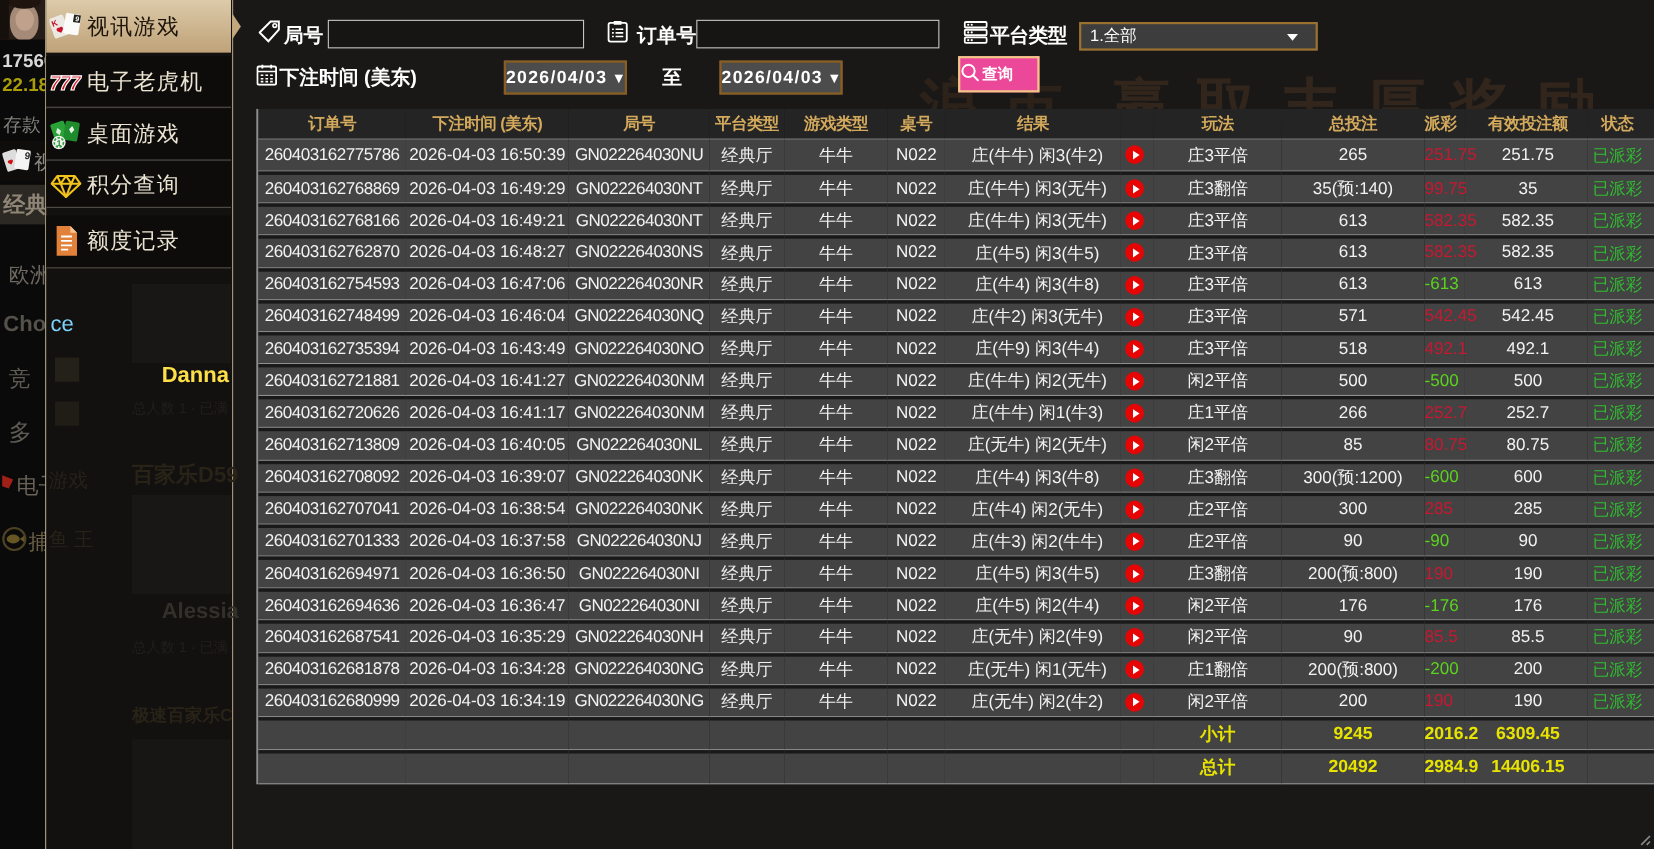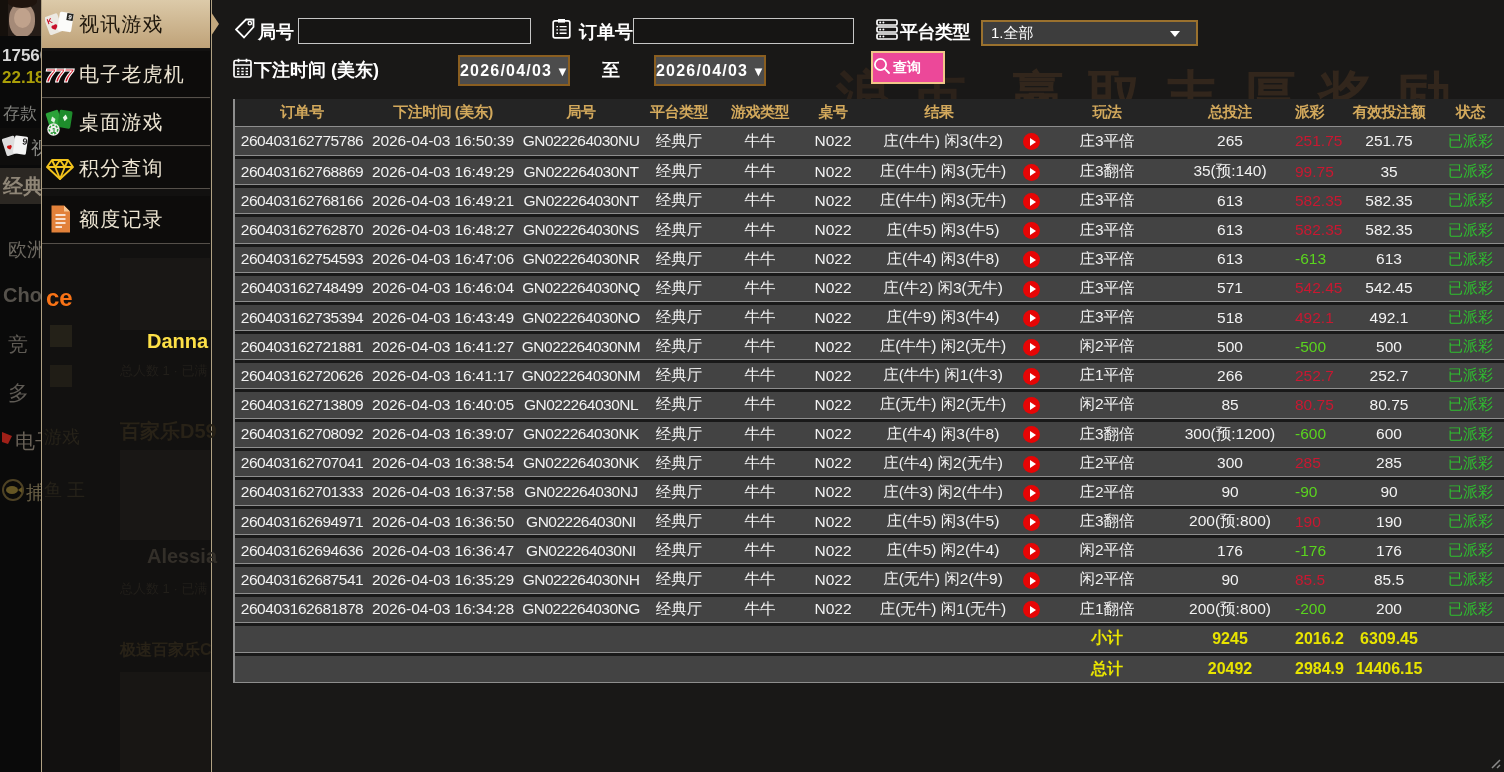--- a/index.html
+++ b/index.html
@@ -391,20 +391,35 @@
             <td>GN022264030NG</td>
             <td>经典厅</td>
             <td>牛牛</td>
             <td>N022</td>
             <td>庄(无牛) 闲1(无牛)</td>
             <td><span class="play"><span class="tri"></span></span></td>
             <td>庄1翻倍</td>
             <td>200(预:800)</td>
             <td class="grn">-200</td>
             <td>200</td>
+            <td class="st">已派彩</td>
+          </tr>
+<tr class="d">
+            <td>260403162680999</td>
+            <td>2026-04-03 16:34:19</td>
+            <td>GN022264030NG</td>
+            <td>经典厅</td>
+            <td>牛牛</td>
+            <td>N022</td>
+            <td>庄(无牛) 闲2(牛2)</td>
+            <td><span class="play"><span class="tri"></span></span></td>
+            <td>闲2平倍</td>
+            <td>200</td>
+            <td class="red">190</td>
+            <td>190</td>
             <td class="st">已派彩</td>
           </tr>
 <tr class="t">
             <td></td>
             <td></td>
             <td></td>
             <td></td>
             <td></td>
             <td></td>
             <td></td>
@@ -525,21 +540,21 @@
 
   <div class="dimblock" style="left:78px;top:258px;width:90px;height:72px;background:#191715"></div>
   <div class="dim" style="left:105px;top:330px;font-size:20px;color:#fde047;font-weight:bold">Danna</div>
   <div class="dim" style="left:78px;top:362px;font-size:13px;color:#221f1a">总人数 1 · 已满</div>
   <div class="dim" style="left:78px;top:418px;font-size:20px;color:#282217;font-weight:bold">百家乐D59</div>
   <div class="dimblock" style="left:78px;top:450px;width:90px;height:90px;background:#191715"></div>
   <div class="dim" style="left:105px;top:545px;font-size:20px;color:#332f29;font-weight:bold">Alessia</div>
   <div class="dim" style="left:78px;top:580px;font-size:13px;color:#221f1a">总人数 1 · 已满</div>
   <div class="dim" style="left:78px;top:640px;font-size:16px;color:#282217;font-weight:bold">极速百家乐C</div>
   <div class="dimblock" style="left:78px;top:672px;width:90px;height:100px;background:#181614"></div>
-  <div class="dim" style="left:4px;top:284px;font-size:24px;color:#f97316;font-weight:bold">ce</div>
+  <div class="dim" style="left:4px;top:284px;font-size:20px;color:#7dd3fc;font-weight:normal">ce</div>
   <div class="dimblock" style="left:8px;top:325px;width:22px;height:22px;background:#242118"></div>
   <div class="dimblock" style="left:8px;top:365px;width:22px;height:22px;background:#201d16"></div>
   <div class="dim" style="left:2px;top:425px;font-size:18px;color:#262219">游戏</div>
   <div class="dim" style="left:2px;top:478px;font-size:18px;color:#262219">鱼 王</div>
 </div>
 
 <svg class="abs" style="left:1486px;bottom:2px" width="16" height="16" viewBox="0 0 16 16">
       <path d="M14 6 L6 14 M14 11 L11 14" stroke="#8a8a8a" stroke-width="1.5"></path>
     </svg>
 

